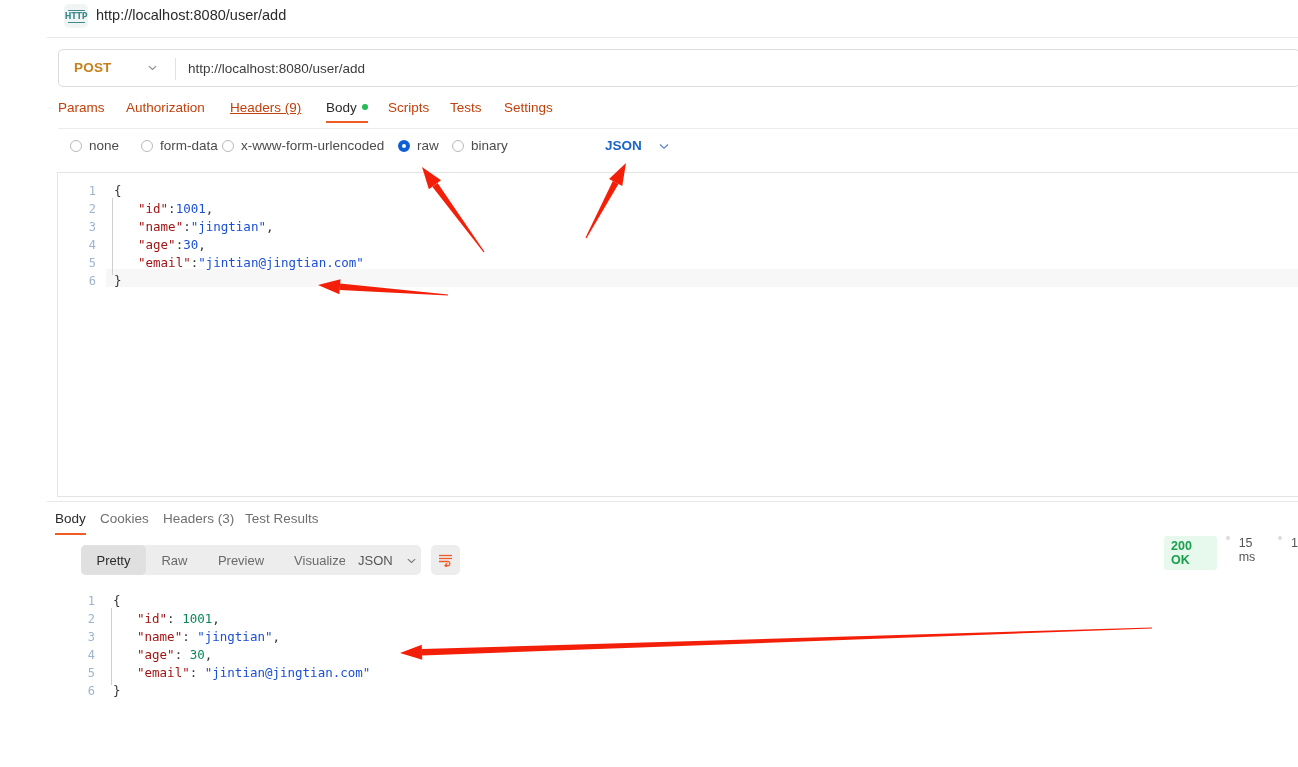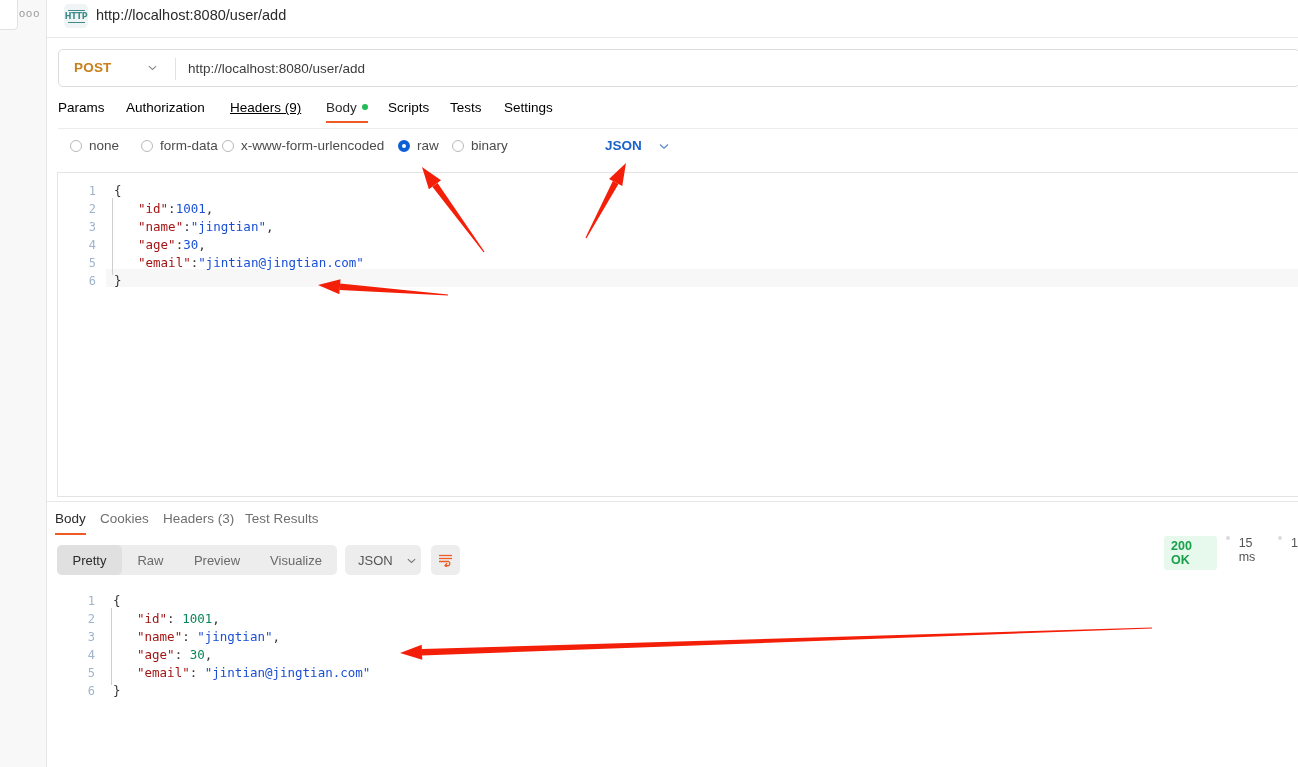--- a/index.html
+++ b/index.html
@@ -61,21 +61,21 @@
   }
   .vdiv { position: absolute; left: 116px; top: 8px; width: 1px; height: 22px; background: #e2e2e2; }
   .url-text {
     position: absolute; left: 129px; top: 11px;
     font-size: 13.5px; color: #3c3c3c;
   }
 
   
   .req-tabs { position: absolute; left: 58px; top: 100px; height: 27px; }
   .rtab {
-    position: absolute; top: 0; font-size: 13.5px; color: #000000; white-space: nowrap;
+    position: absolute; top: 0; font-size: 13.5px; color: #c2410c; white-space: nowrap;
   }
   .rtab.active { color: #2b2b2b; font-weight: 500; }
   .rtab .ul {
     position: absolute; left: 0; right: 0; bottom: -8px; height: 2px; background: #ef5b25;
   }
   .green-dot {
     display: inline-block; width: 6px; height: 6px; border-radius: 50%;
     background: #22bb55; margin-left: 5px; vertical-align: 2px;
   }
   .reqtabs-line {
@@ -186,24 +186,20 @@
     position: absolute; left: 1078px; top: 730px;
     font-size: 19px; color: #e3e3e3; white-space: nowrap;
     font-family: "DejaVu Sans", sans-serif;
   }
 </style>
 </head>
 <body>
 
 <div id="app">
 
-  <div class="rail">
-    <div class="rail-box"></div>
-    <div class="rail-dots">ooo</div>
-  </div>
 
   <div class="titlebar">
     <div class="http-badge">
       <div class="bar t"></div>
       <div class="bar b"></div>
       <span class="glyph">HTTP</span>
     </div>
     <div class="tab-title">http://localhost:8080/user/add</div>
   </div>
   <div class="titlebar-underline"></div>
@@ -287,21 +283,21 @@
     </div>
 
   <div class="status" style="left:1164px">
     <span class="code-200">200 OK</span>
     <span class="sep"></span>
     <span class="stat-txt">15 ms</span>
     <span class="sep"></span>
     <span class="stat-txt">1</span>
   </div>
 
-  <div class="seg" id="view-modes" style="width: 280px;">
+  <div class="seg" id="view-modes" style="width: 280px; margin-left: 24px;">
       <div class="seg-btn active" style="position: absolute; left: 0px; width: 65px; top: 0px;">Pretty</div>
       <div class="seg-btn" style="position: absolute; left: 65px; width: 57px; top: 0px;">Raw</div>
       <div class="seg-btn" style="position: absolute; left: 122px; width: 76px; top: 0px;">Preview</div>
       <div class="seg-btn" style="position: absolute; left: 198px; width: 82px; top: 0px;">Visualize</div>
     </div>
 
   <div class="fmt-sel">
     <span class="txt">JSON</span>
     <svg class="cv" viewBox="0 0 12 12">
       <path d="M2 4.5 L6 8.2 L10 4.5" fill="none" stroke="#777" stroke-width="1.2"></path>

